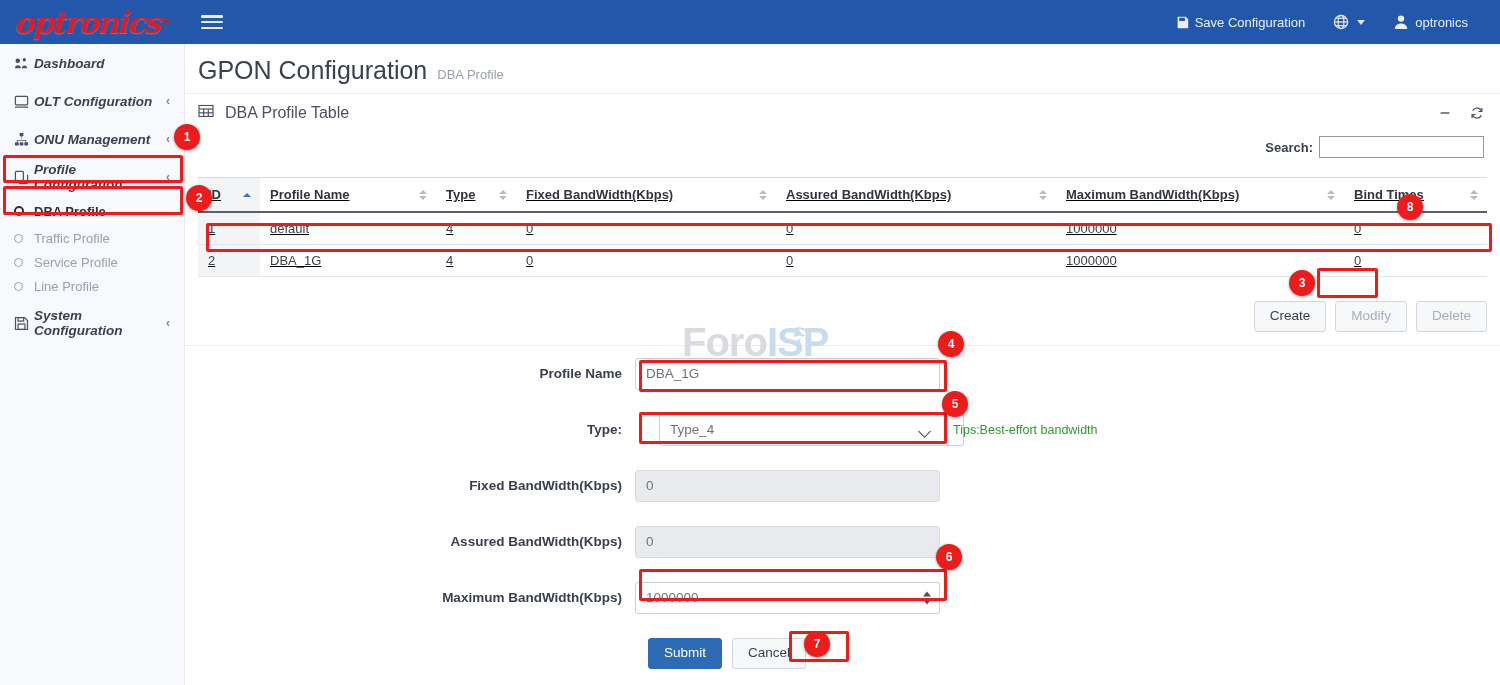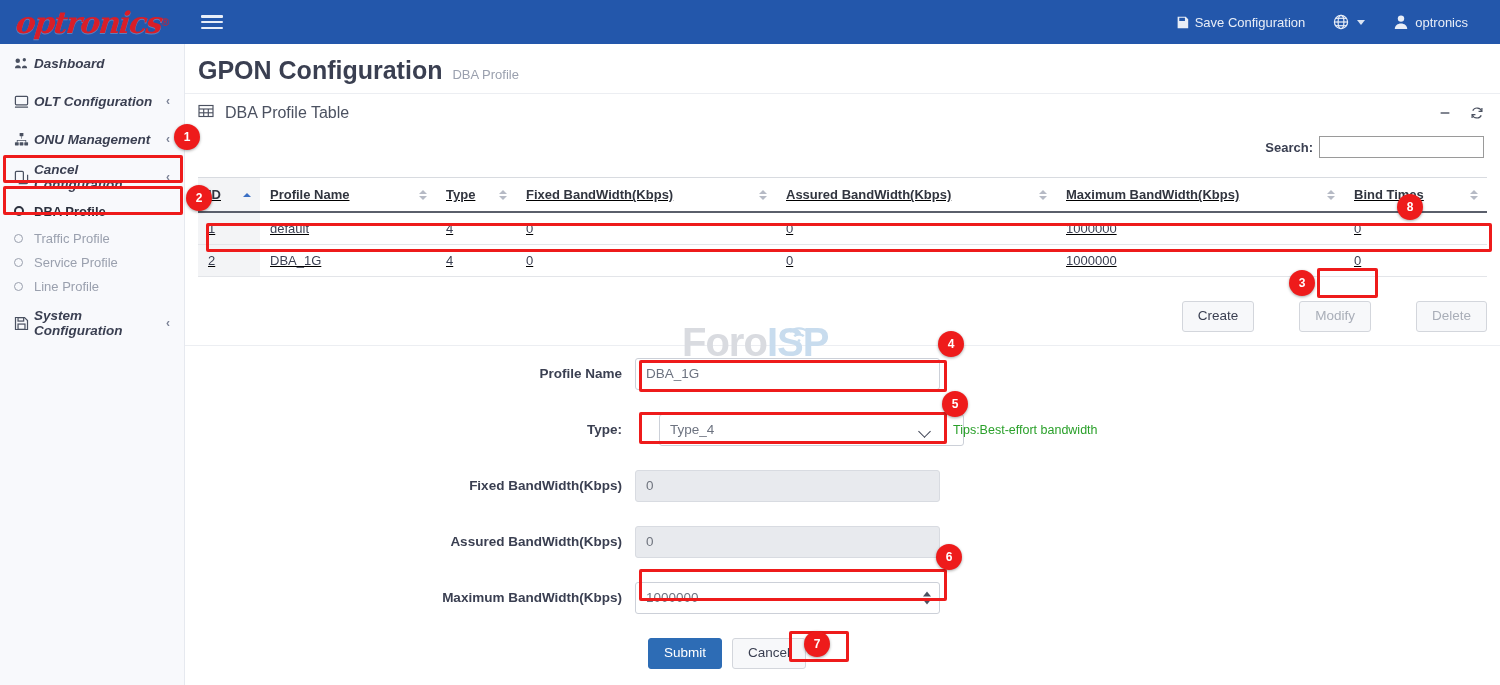--- a/index.html
+++ b/index.html
@@ -82,21 +82,21 @@
   .ring.bold { border-width: 2px; width: 10px; height: 10px; }
 
   
   .main {
     position: absolute; left: 185px; top: 44px; width: 1315px; height: 641px;
     background: #ffffff; overflow: hidden;
   }
   .page-head {
     padding: 12px 0 8px 13px; display: flex; align-items: baseline; gap: 10px;
   }
-  .page-title { font-size: 25px; color: #3a3f51; font-weight: bold; }
+  .page-title { font-size: 25px; color: #3a3f51; font-weight: normal; }
   .page-sub { font-size: 13px; color: #9aa0ae; }
 
   .panel { background: #fff; border-top: 1px solid #eceef2; position: relative; }
   .panel-head {
     display: flex; align-items: center; height: 38px; padding: 0 16px 0 13px;
   }
   .panel-title {
     font-size: 16px; color: #4b5160; display: flex; align-items: center; gap: 11px;
   }
   .panel-tools { margin-left: auto; display: flex; align-items: center; gap: 18px; color: #4b5160; }
@@ -148,21 +148,21 @@
   .tbl-actions {
     display: flex; justify-content: flex-end; align-items: center;
     gap: 9px; padding: 13px 13px 13px 0; position: relative;
   }
   .btn {
     font-family: "Liberation Sans", sans-serif;
     font-size: 13.5px; padding: 6px 15px; border-radius: 3px;
     border: 1px solid #d3d6dc; background: #f7f8fa; color: #3a3f51;
     cursor: pointer; line-height: 1.25;
   }
-  .btn.muted { color: #a9aeb8; background: #f7f8fa; margin-left: 36px; }
+  .btn.muted { color: #a9aeb8; background: #f7f8fa; }
   .btn.primary { background: #2d6cb5; border-color: #2d6cb5; color: #fff; }
 
   
   .cfg-head {
     display: flex; align-items: center; gap: 9px; font-size: 16px;
     color: #4b5160; padding: 11px 0 4px 13px;
     border-top: 1px solid #eceef2;
   }
   .form { padding: 12px 0 0 0; }
   .frow { display: flex; align-items: center; margin-bottom: 24px; }
@@ -320,21 +320,21 @@
       <span class="nav-chev">‹</span>
     </div>
 
     <div class="nav-item top">
       <span class="nav-ico">
         <svg width="15" height="15" viewBox="0 0 16 16" fill="none" stroke="#4a5161" stroke-width="1.3">
           <rect x="1.5" y="1.5" width="8.5" height="10" rx="1.2"></rect>
           <path d="M5 14.5h8.3a1.2 1.2 0 0 0 1.2-1.2V5"></path>
         </svg>
       </span>
-      <span class="nav-label">Cancel Configuration</span>
+      <span class="nav-label">Profile Configuration</span>
       <span class="nav-chev">‹</span>
     </div>
 
     <div class="nav-sub active" style="height:30px">
       <span class="sub-ico">
           <i class="ring bold"></i>
         </span>
       <span>DBA Profile</span>
     </div>
     <div class="nav-sub">

